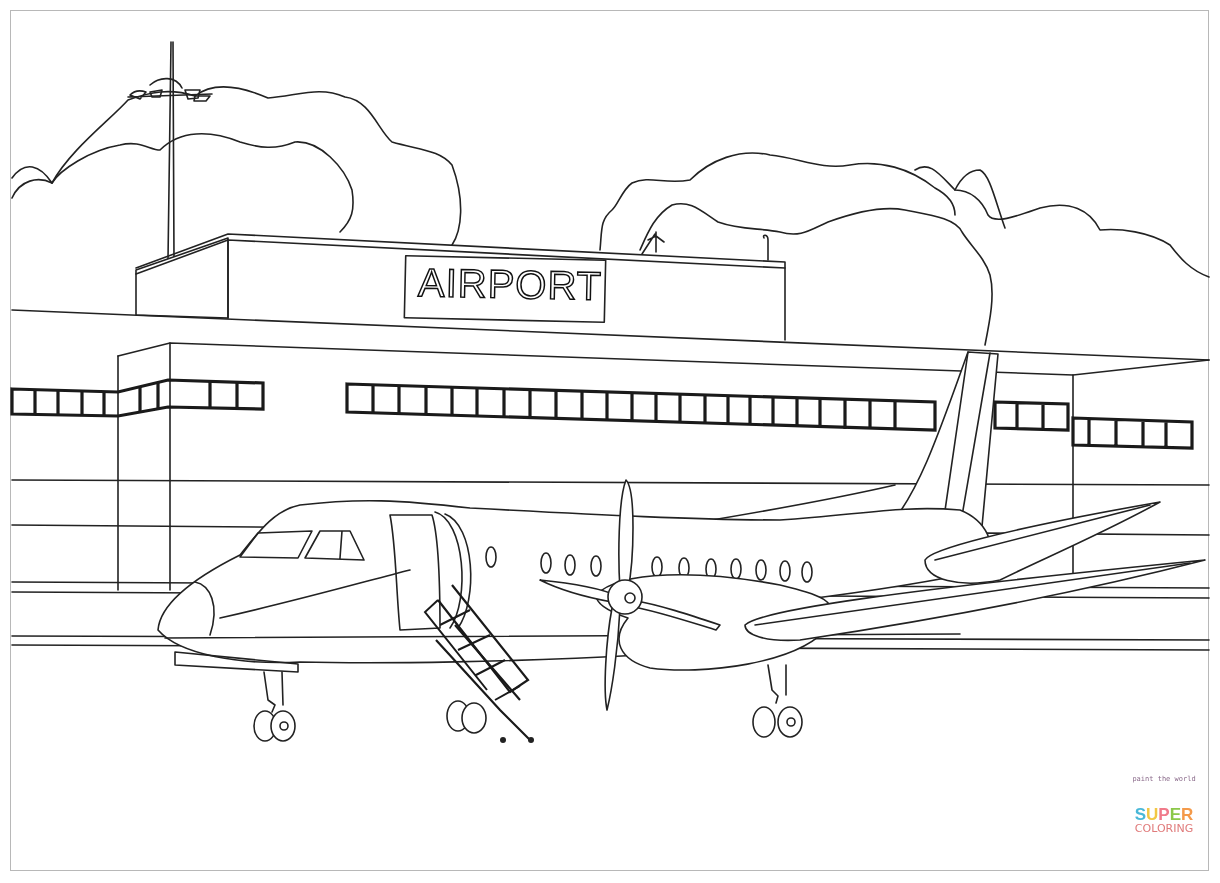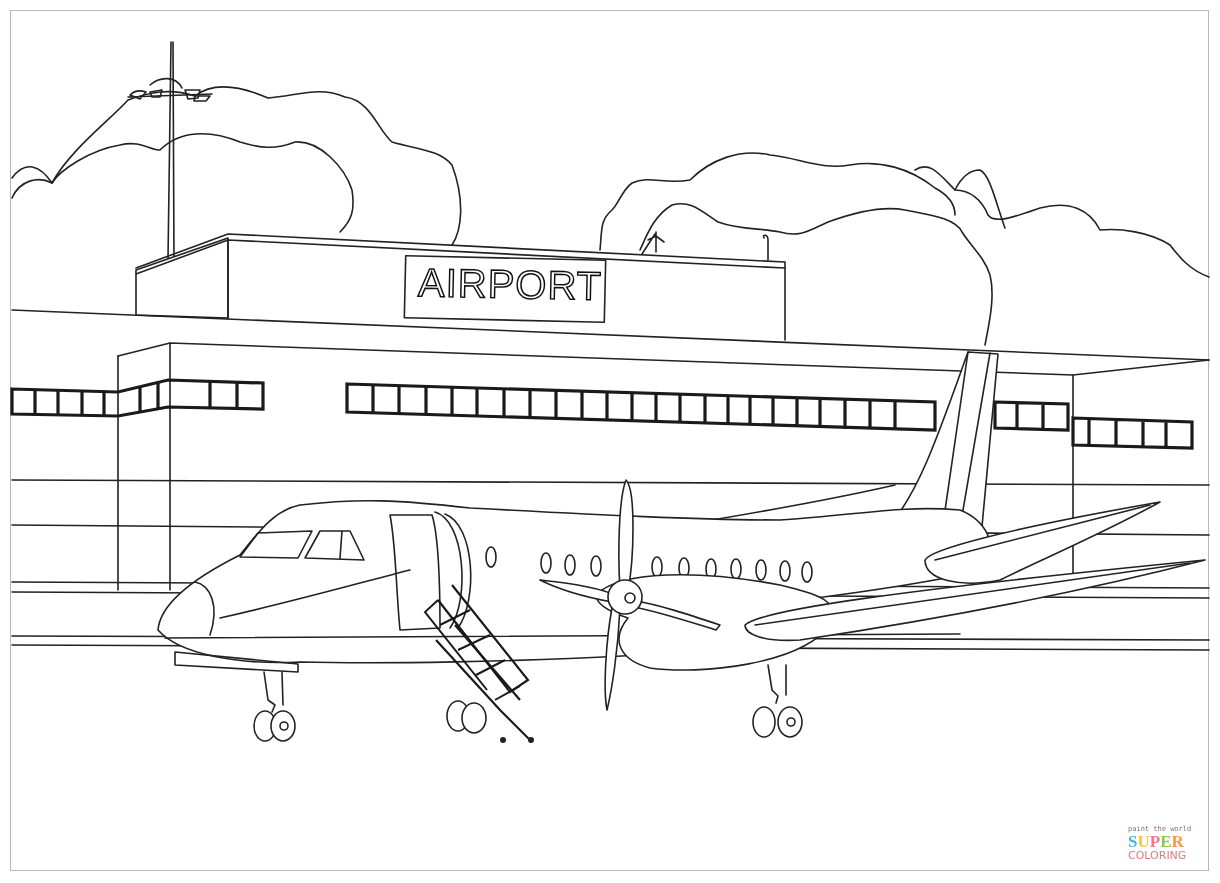--- a/index.html
+++ b/index.html
@@ -3,23 +3,23 @@
 <meta charset="utf-8">
 <style>
   html, body { margin: 0; padding: 0; background: #ffffff; }
   body { width: 1220px; height: 883px; position: relative; overflow: hidden; font-family: "Liberation Sans", sans-serif; }
   .frame { position: absolute; left: 10px; top: 10px; width: 1199px; height: 861px; border: 1px solid #b8b8b8; box-sizing: border-box; background: #fff; }
   svg.art { position: absolute; left: 0; top: 0; width: 1220px; height: 883px; }
   svg.art .ln { fill: none; stroke: #222; stroke-width: 1.6; stroke-linejoin: round; stroke-linecap: round; }
   svg.art .thick { fill: none; stroke: #1a1a1a; stroke-width: 3.2; }
   svg.art .fillw { fill: #fff; stroke: #222; stroke-width: 1.6; stroke-linejoin: round; }
   .sign-text { position: absolute; left: 418px; top: 262px; width: 178px; text-align: center; font-family: "Liberation Sans", sans-serif; font-size: 40px; color: #fff; -webkit-text-stroke: 1.5px #111; letter-spacing: 1px; transform: rotate(1.2deg); }
-  .watermark { position: absolute; left: 1128px; top: 826px; width: 72px; text-align: left; line-height: 1; }
+  .watermark { position: absolute; left: 1128px; top: 776px; width: 72px; text-align: center; line-height: 1; }
   .wm-small { font-family: "DejaVu Sans Mono", monospace; font-size: 7px; color: #8a6a8a; display: block; }
-  .wm-super { font-family: Liberation Serif, serif; font-weight: bold; font-size: 17px; display: block; letter-spacing: 0px; }
+  .wm-super { font-family: Liberation Sans, sans-serif; font-weight: bold; font-size: 17px; display: block; letter-spacing: 0px; margin-top: 23px; }
   .wm-color { font-family: "DejaVu Sans", sans-serif; font-weight: normal; font-size: 11px; display: block; color: #e07a7a; }
   .wm-super span:nth-child(1) { color: #49b8d8; }
   .wm-super span:nth-child(2) { color: #f2c744; }
   .wm-super span:nth-child(3) { color: #f07a8a; }
   .wm-super span:nth-child(4) { color: #8cc84a; }
   .wm-super span:nth-child(5) { color: #f49a4a; }
 </style>
 </head>
 <body>
 

